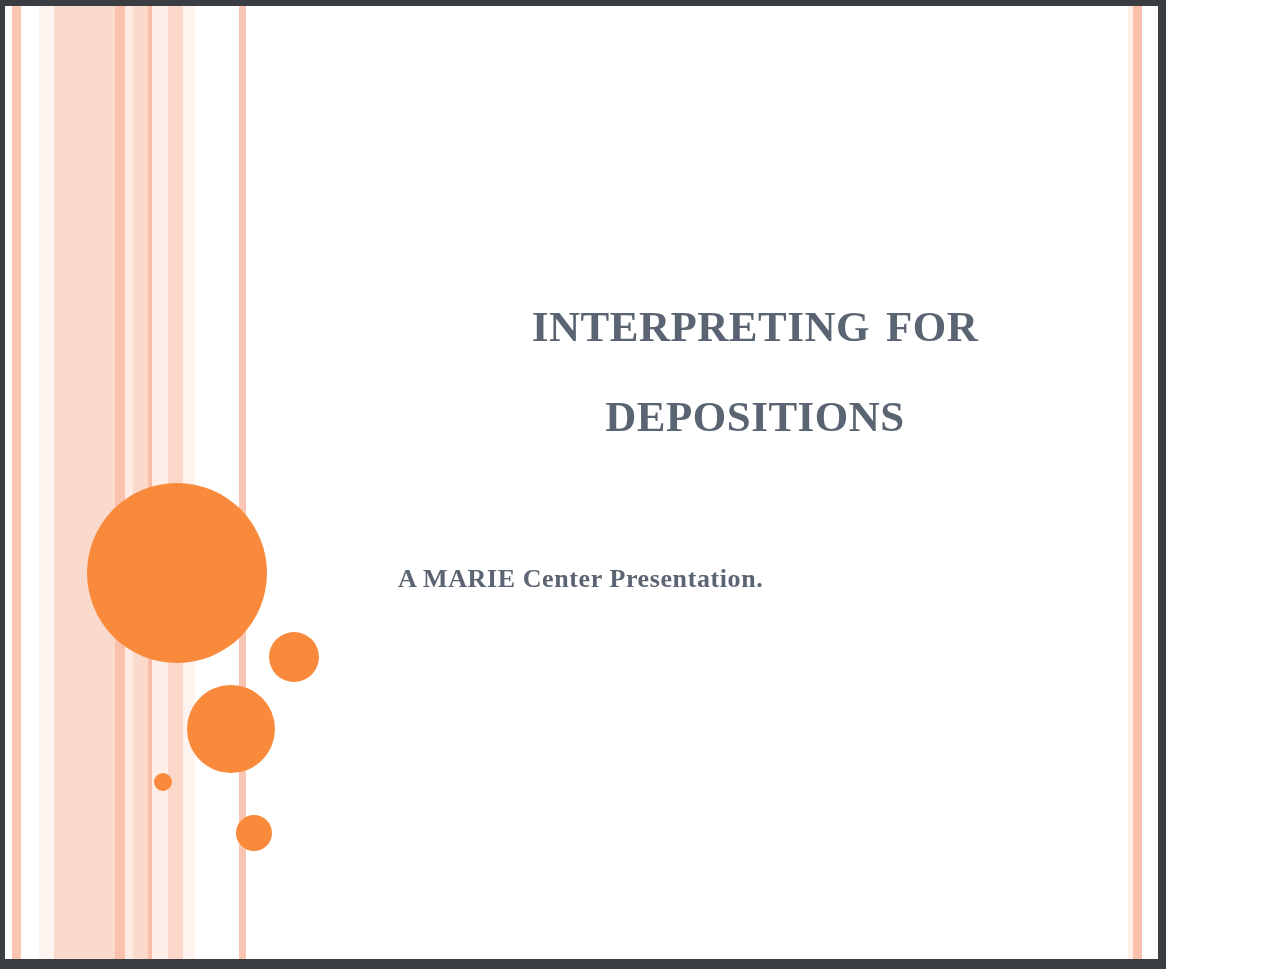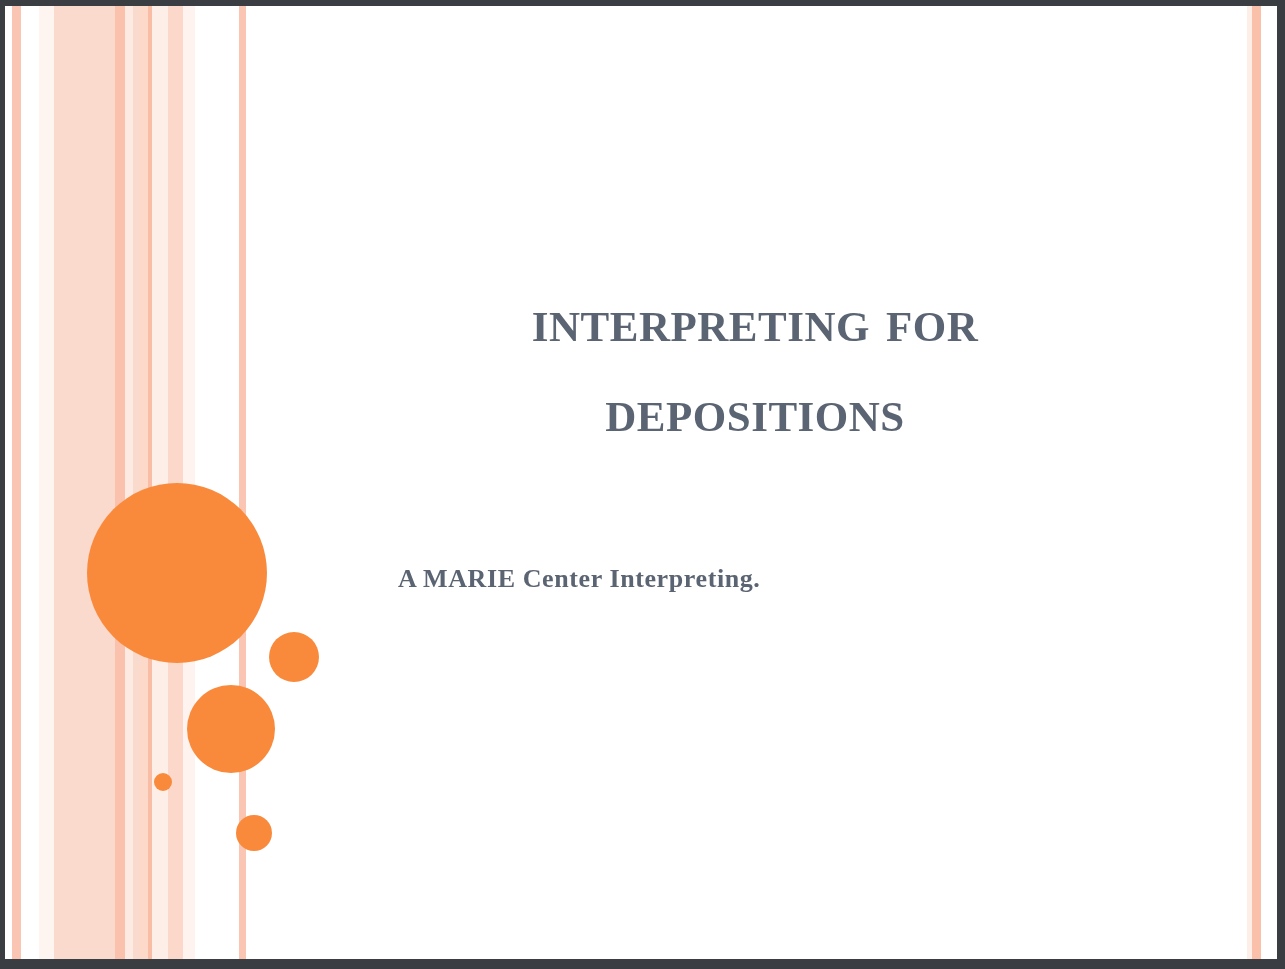--- a/index.html
+++ b/index.html
@@ -11,21 +11,21 @@
   body {
     width: 1285px;
     height: 969px;
     overflow: hidden;
     font-family: "Liberation Serif", "DejaVu Serif", serif;
   }
 
   
   .slide-frame {
     position: relative;
-    width: 1285px;
+    width: 1166px;
     height: 969px;
     box-sizing: border-box;
     background: #3a3e42;
     padding: 6px 8px 10px 5px;
   }
 
   .slide {
     position: relative;
     width: 100%;
     height: 100%;
@@ -136,17 +136,17 @@
         <div class="circle" style="left: 264px; top: 626px; width: 50px; height: 50px; background: rgb(249, 138, 60);"></div>
         <div class="circle" style="left: 149px; top: 767px; width: 18px; height: 18px; background: rgb(249, 138, 60);"></div>
         <div class="circle" style="left: 231px; top: 809px; width: 36px; height: 36px; background: rgb(249, 138, 60);"></div>
       </div>
 
     <div class="title-block">
       <h1 class="slide-title" style="color: rgb(91, 100, 114);">Interpreting for Depositions</h1>
     </div>
 
     <div class="subtitle-block">
-      <p class="subtitle-line" style="color: rgb(91, 100, 114);">A MARIE Center Interpreting.</p>
+      <p class="subtitle-line" style="color: rgb(91, 100, 114);">A MARIE Center Presentation.</p>
     </div>
 
   </div>
 </div>
 
 </body></html>

